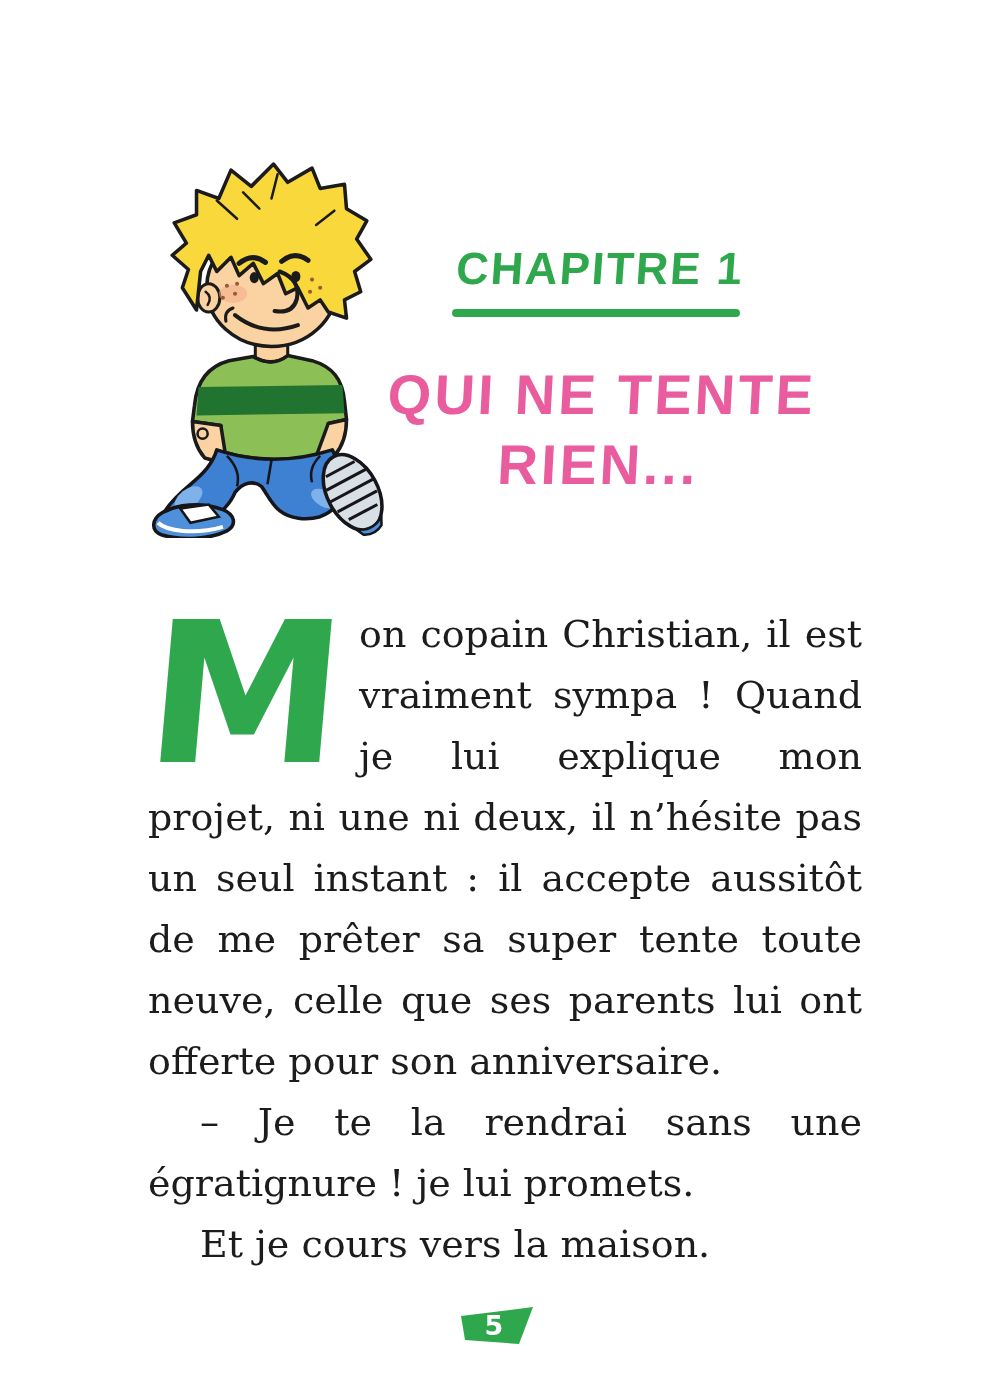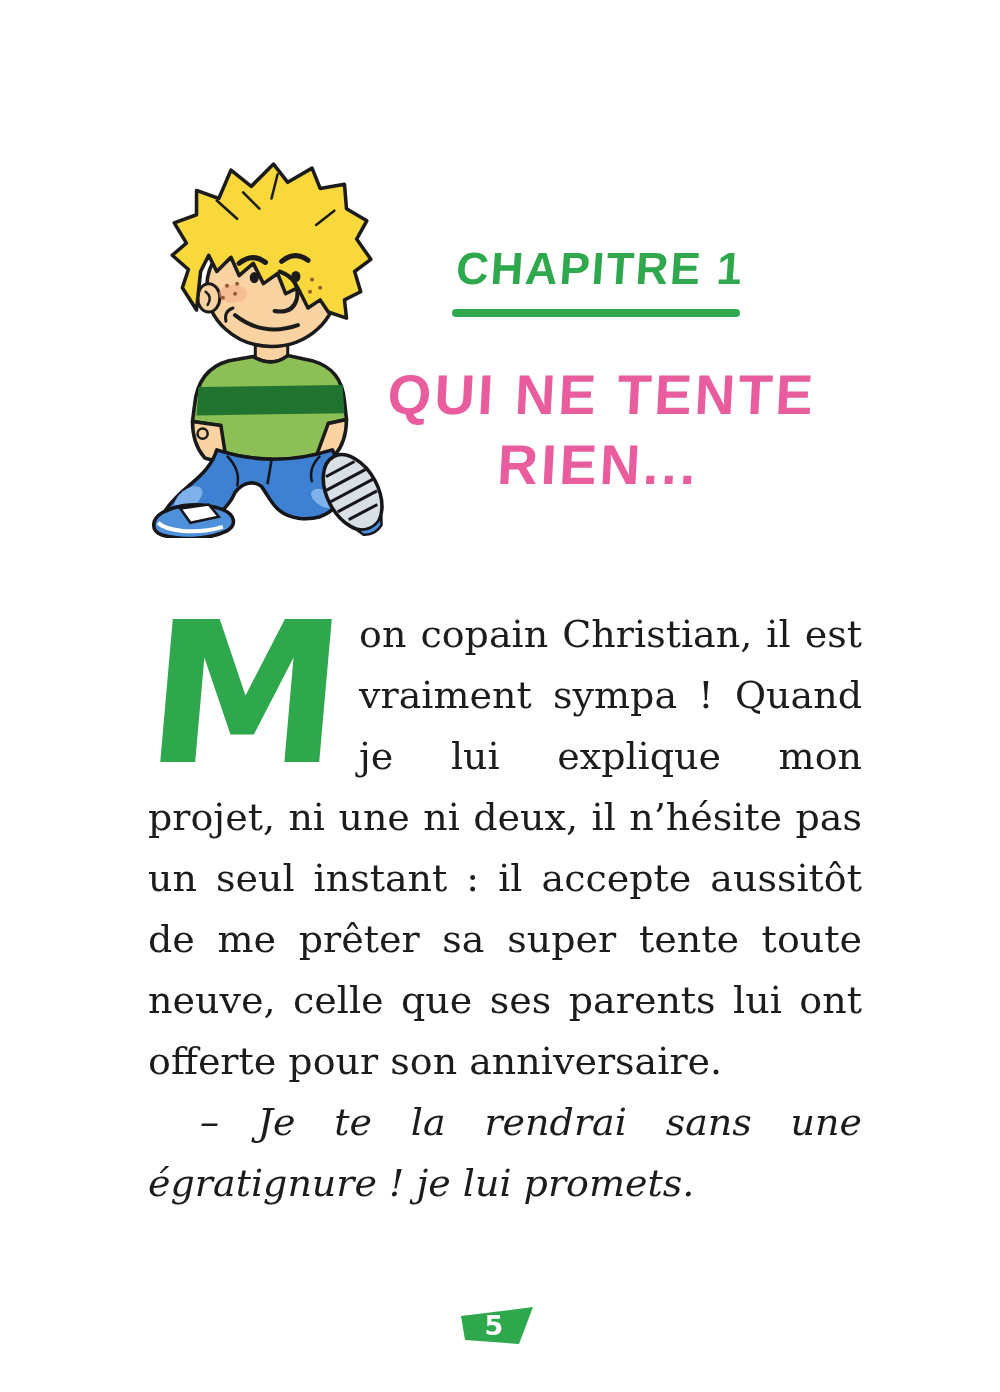--- a/index.html
+++ b/index.html
@@ -41,21 +41,21 @@
     transform:skewX(-3deg);
   }
   
   .body-text{
     position:absolute;left:148px;top:604px;width:714px;
     font-size:38px;line-height:61px;
     color:var(--text);
     text-align:justify;
   }
   .body-text p{margin:0;}
-  .indented{text-indent:52px;font-style:italic;}
+  .indented{text-indent:52px;}
   .dropcap{
     float:left;
     color:var(--green);
     font-family:"DejaVu Sans",sans-serif;
     font-weight:bold;
     font-size:196px;
     line-height:172px;
     height:178px;
     margin:4px 16px 0 0;
     transform:skewX(-5deg);
@@ -175,20 +175,21 @@
   <div class="chapter-label">CHAPITRE 1</div>
   <div class="chapter-underline"></div>
   <div class="chapter-title">
     <div>QUI NE TENTE</div>
     <div>RIEN...</div>
   </div>
 
   <div class="body-text">
     <p><span class="dropcap">M</span><span>on copain Christian, il est vraiment sympa ! Quand je lui explique mon projet, ni une ni deux, il n’hésite pas un seul instant : il accepte aussitôt de me prêter sa super tente toute neuve, celle que ses parents lui ont offerte pour son anniversaire.</span></p>
     <p class="indented">– Je te la rendrai sans une égratignure ! je lui promets.</p>
+    <p class="indented">Et je cours vers la maison.</p>
   </div>
 
   <div class="page-number-tab">
     <svg width="80" height="40" viewBox="0 0 80 40">
       <polygon points="1,10 73,1 59,38 5,34" fill="var(--green)"></polygon>
     </svg>
     <div class="num">5</div>
   </div>
 
 </div>

